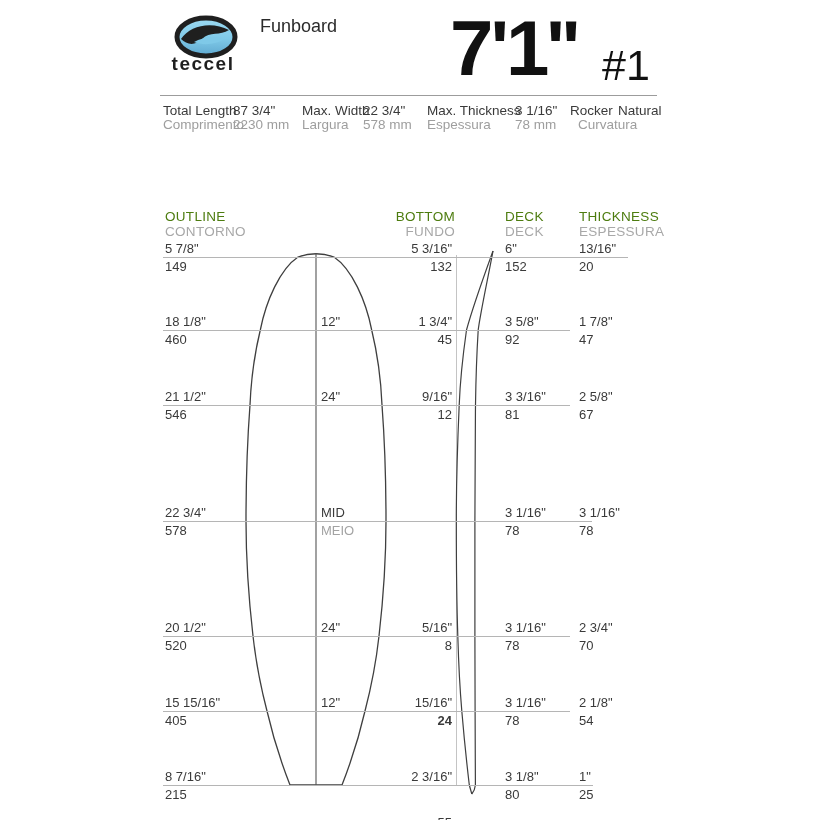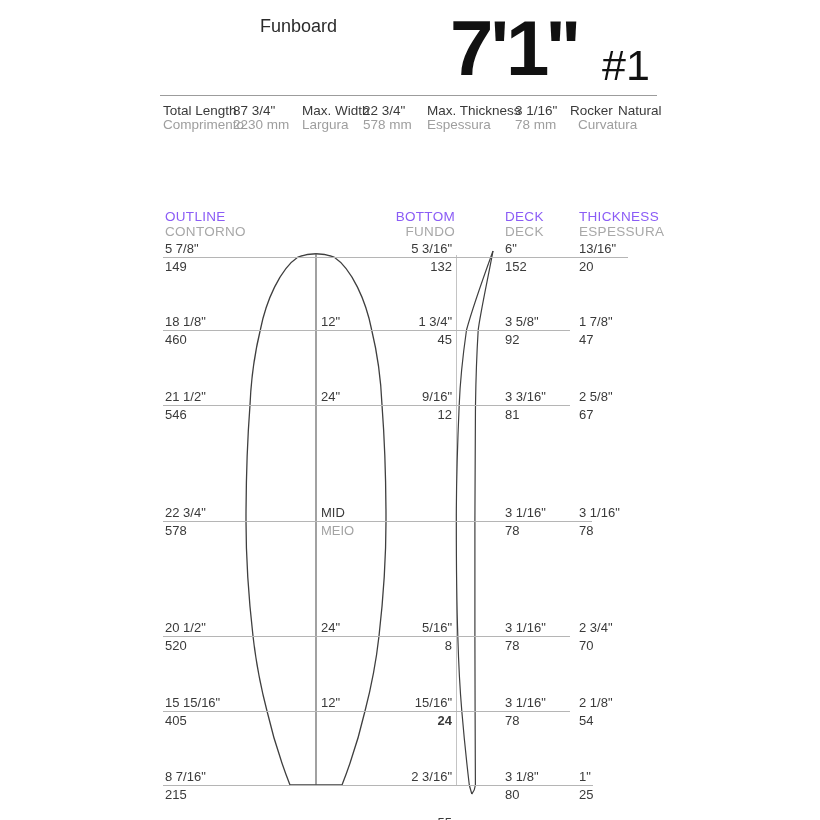--- a/index.html
+++ b/index.html
@@ -4,35 +4,52 @@
 <style>
   html,body{margin:0;padding:0;background:#fff;}
   #sheet{position:relative;width:820px;height:820px;background:#ffffff;overflow:hidden;
          font-family:"Liberation Sans", sans-serif;}
   .abs{position:absolute;white-space:nowrap;}
   .m{position:absolute;font-size:13px;line-height:15px;white-space:nowrap;}
   .dark{color:#3a3a3a;}
   .grey{color:#a3a3a3;}
   .ra{text-align:right;}
   .gridline{position:absolute;height:1px;background:#b5b5b5;}
-  .hdr-en{font-size:13.5px;color:#8b5cf6;letter-spacing:.3px;}
+  .hdr-en{font-size:13.5px;color:#4d7c0f;letter-spacing:.3px;}
   .hdr-pt{font-size:13.5px;color:#a8a8a8;letter-spacing:.3px;}
   .spec-label{font-size:13.5px;color:#3a3a3a;}
   .spec-sub{font-size:13.5px;color:#9e9e9e;}
   #model-name{left:260px;top:16px;font-size:18px;color:#2b2b2b;}
   #board-size{left:450px;top:8px;font-size:78px;font-weight:bold;color:#111;letter-spacing:-3px;line-height:80px;}
   #board-number{left:602px;top:42px;font-size:43px;color:#111;line-height:46px;}
   #header-rule{left:160px;top:95px;width:497px;height:1px;background:#9c9c9c;}
   svg{display:block;}
 </style>
 </head>
 <body>
 
 <div id="sheet">
 
+  <div class="abs" style="left:160px;top:6px;">
+    <svg width="90" height="70" viewBox="0 0 90 70">
+      <defs>
+        <linearGradient id="lg" x1="0" y1="0" x2="0" y2="1">
+          <stop offset="0" stop-color="#9ddaf2"></stop>
+          <stop offset="0.55" stop-color="#7fc9e8"></stop>
+          <stop offset="1" stop-color="#5fa8cf"></stop>
+        </linearGradient>
+      </defs>
+      <g>
+        <ellipse cx="46" cy="31" rx="29" ry="19" fill="url(#lg)" stroke="#1f1f1f" stroke-width="5"></ellipse>
+        <path d="M21,33 C30,19 52,15 69,24 C60,30 50,25 42,33 C35,40 27,39 21,33 Z" fill="#1f1f1f"></path>
+        <path d="M34,36 C42,31 56,30 64,33 C57,38 44,40 34,36 Z" fill="#7fc9e8"></path>
+      </g>
+      <text x="43" y="64" text-anchor="middle" font-size="19" font-weight="bold" letter-spacing="1.5" fill="#1f1f1f">teccel</text>
+    </svg>
+  </div>
 
   <div class="abs" id="model-name">Funboard</div>
   <div class="abs" id="board-size">7'1''</div>
   <div class="abs" id="board-number">#1</div>
   <div class="abs" id="header-rule"></div>
 
   <div>
     <div class="abs spec-label" style="left:163px;top:103px;">Total Length</div>
     <div class="abs spec-sub" style="left:163px;top:117px;">Comprimento</div>
     <div class="abs spec-label" style="left:233px;top:103px;">87 3/4"</div>

